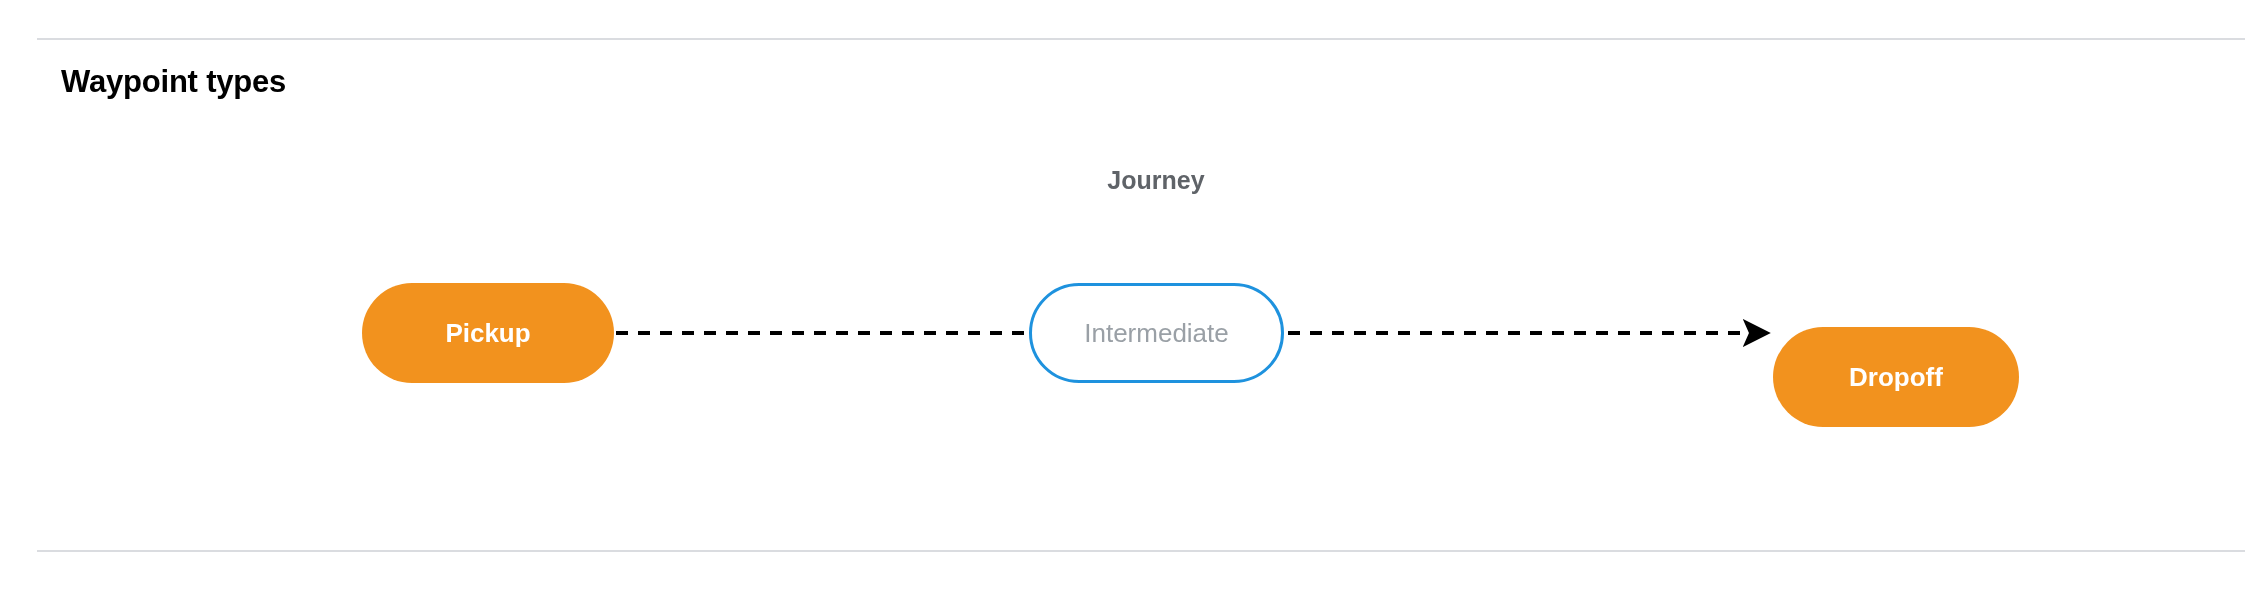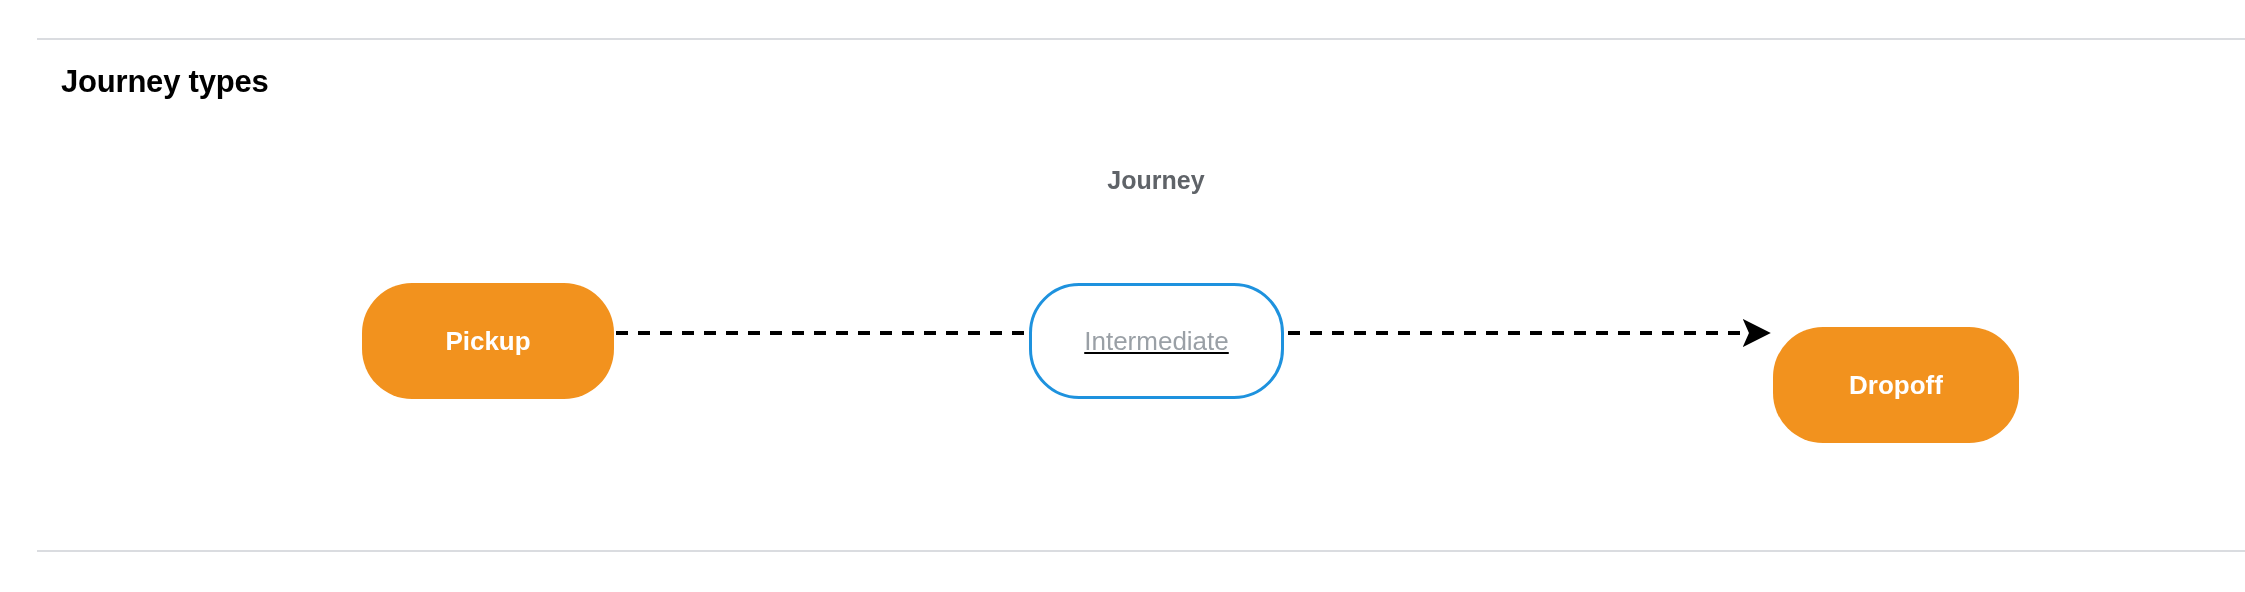--- a/index.html
+++ b/index.html
@@ -61,21 +61,21 @@
     font-size: 25px;
     font-weight: bold;
     color: #5f6368;
     white-space: nowrap;
   }
 
   
   .node {
     position: absolute;
     top: 283px;
-    height: 116px;
+    height: 100px;
     border-radius: 50px;
     display: flex;
     align-items: center;
     justify-content: center;
     box-sizing: border-box;
     white-space: nowrap;
   }
 
   .node-label {
     font-size: 26px;
@@ -93,41 +93,41 @@
   .node.intermediate {
     background: #ffffff;
     border: 3px solid #1e92de;
   }
   .node.intermediate .node-label {
     color: #9aa0a6;
     font-weight: normal;
   }
 
   .node-pickup       { left: 346px;  width: 252px; }
-  .node-intermediate { left: 1013px; width: 255px; text-decoration: underline; }
+  .node-intermediate { left: 1013px; width: 255px; }
   .node-dropoff      { left: 1757px; width: 246px; margin-top: 44px; }
 
   
   .edges {
     position: absolute;
     left: 0;
     top: 0;
     width: 2245px;
     height: 592px;
     pointer-events: none;
   }
 </style>
 </head>
 <body>
 
 <div class="page">
 
   <div class="divider top"></div>
 
-  <div class="section-title">Journey types</div>
+  <div class="section-title">Waypoint types</div>
 
   <div class="diagram">
 
     <div class="graph-label">Journey</div>
 
     <svg class="edges" viewBox="0 0 2245 592" width="2245" height="592">
       <defs>
         <marker id="arrow-end" viewBox="0 0 10 10" refX="9" refY="5" markerWidth="7" markerHeight="7" orient="auto-start-reverse">
           <path d="M 0 0 L 10 5 L 0 10 L 2.2 5 z" fill="#000000"></path>
         </marker>

